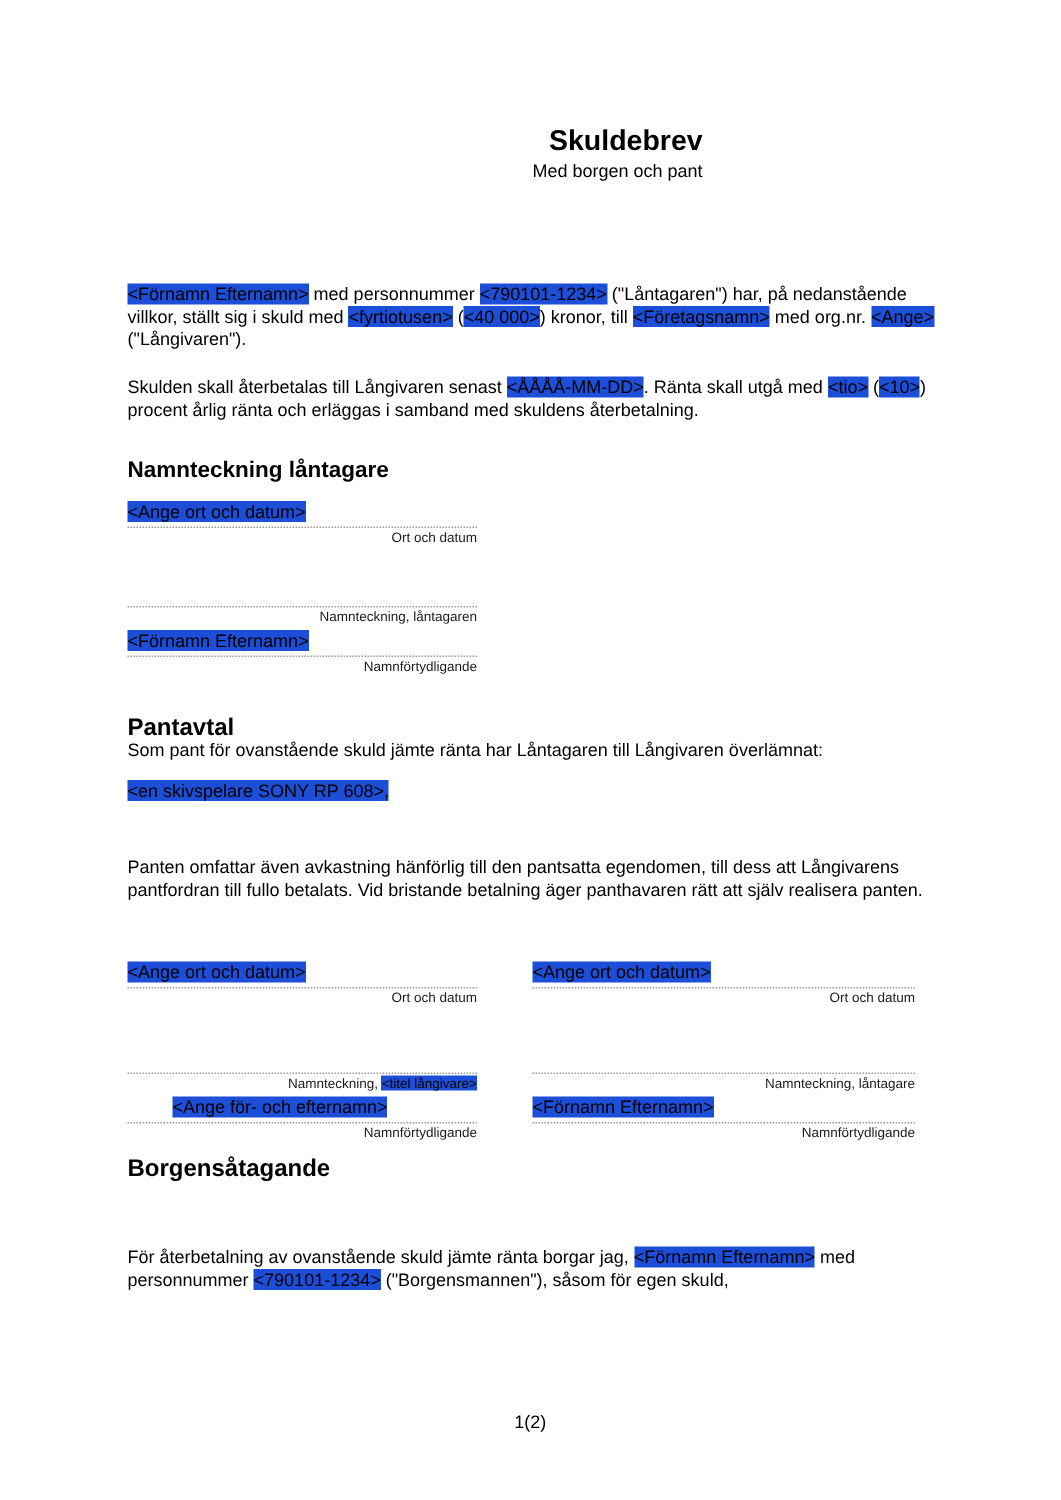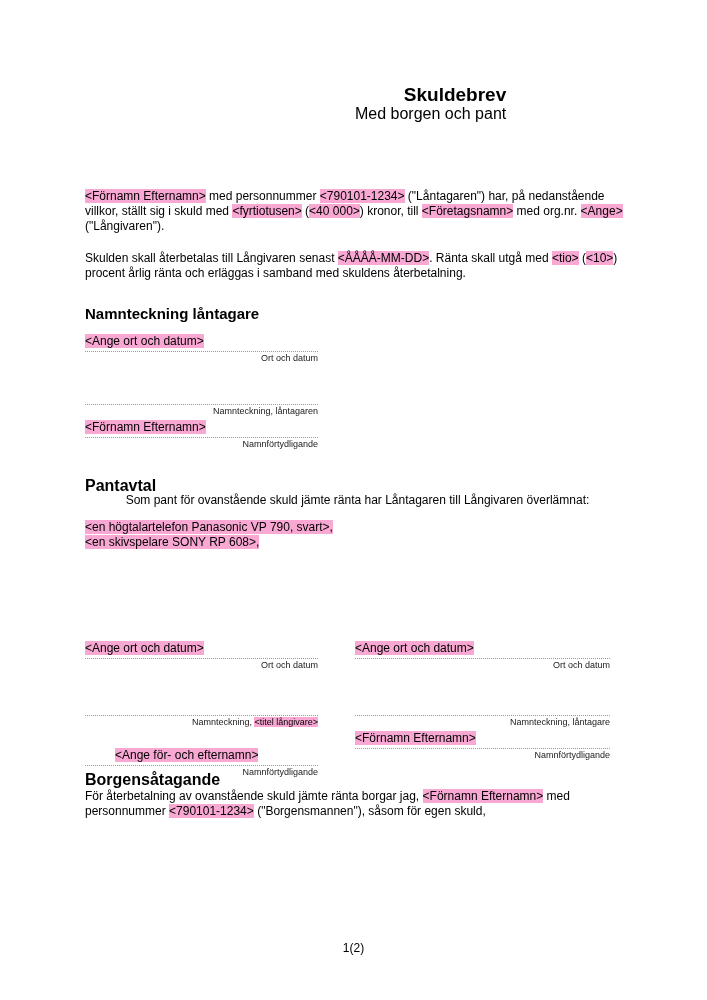--- a/index.html
+++ b/index.html
@@ -9,24 +9,24 @@
     width:707px; height:1000px;
     margin:0 auto;
     background:#ffffff;
     font-family:"Liberation Sans", sans-serif;
     font-size:12px;
     line-height:15px;
     color:#000;
     overflow:hidden;
   }
   .abs { position:absolute; }
-  .hl { background:#f9a8d4; color:#000; }
+  .hl { background:#1d4ed8; color:#000; }
   .body-text { width:545px; }
   .doc-title { font-size:19px; line-height:22px; font-weight:bold; }
-  .doc-subtitle { font-size:16px; line-height:16px; }
+  .doc-subtitle { font-size:12px; line-height:16px; }
   .h2 { font-size:15px; line-height:18px; font-weight:bold; }
   .h3 { font-size:16px; line-height:15px; font-weight:bold; }
   .dotline { border-bottom:1px dotted #999; height:2px; }
   .small-label { font-size:9px; line-height:11px; color:#1a1a1a; margin-top:1px;text-align:right; }
   .sig-value { font-size:12px; line-height:15px; margin-bottom:1px; white-space:nowrap; }
   .pant-list div { line-height:15px; }
   .footer { width:707px; text-align:center; font-size:12px; }
   .col-left { width:233px; }
   .col-right { width:255px; }
 </style>
@@ -54,52 +54,52 @@
 
   <div class="abs col-left" style="left:85px; top:403px;">
     <div class="dotline"></div>
     <div class="small-label">Namnteckning, låntagaren</div>
     <div class="sig-value" style="margin-top:3px;"><span class="hl">&lt;Förnamn Efternamn&gt;</span></div>
     <div class="dotline"></div>
     <div class="small-label">Namnförtydligande</div>
   </div>
 
   <div class="abs h3" style="left:85px; top:478px;">Pantavtal</div>
-  <p class="abs body-text" style="left:85px; top:493px;text-align:center;">Som pant för ovanstående skuld jämte ränta har Låntagaren till Långivaren överlämnat:</p>
+  <p class="abs body-text" style="left:85px; top:493px;">Som pant för ovanstående skuld jämte ränta har Låntagaren till Långivaren överlämnat:</p>
 
   <div class="abs pant-list" style="left:85px; top:520px;">
-    <div><span class="hl">&lt;en högtalartelefon Panasonic VP 790, svart&gt;,</span></div>
     <div><span class="hl">&lt;en skivspelare SONY RP 608&gt;,</span></div>
   </div>
 
+  <p class="abs body-text" style="left:85px; top:571px;">Panten omfattar även avkastning hänförlig till den pantsatta egendomen, till dess att Långivarens pantfordran till fullo betalats. Vid bristande betalning äger panthavaren rätt att själv realisera panten.</p>
 
   <div class="abs col-left" style="left:85px; top:641px;">
     <div class="sig-value"><span class="hl">&lt;Ange ort och datum&gt;</span></div>
     <div class="dotline"></div>
     <div class="small-label">Ort och datum</div>
   </div>
   <div class="abs col-right" style="left:355px; top:641px;">
     <div class="sig-value"><span class="hl">&lt;Ange ort och datum&gt;</span></div>
     <div class="dotline"></div>
     <div class="small-label">Ort och datum</div>
   </div>
 
   <div class="abs col-left" style="left:85px; top:714px;">
     <div class="dotline"></div>
     <div class="small-label"><span>Namnteckning, </span><span class="hl">&lt;titel långivare&gt;</span></div>
-    <div class="sig-value" style="margin-top:20px;padding-left:30px;"><span class="hl">&lt;Ange för- och efternamn&gt;</span></div>
+    <div class="sig-value" style="margin-top:3px;padding-left:30px;"><span class="hl">&lt;Ange för- och efternamn&gt;</span></div>
     <div class="dotline"></div>
     <div class="small-label">Namnförtydligande</div>
   </div>
   <div class="abs col-right" style="left:355px; top:714px;">
     <div class="dotline"></div>
     <div class="small-label">Namnteckning, låntagare</div>
     <div class="sig-value" style="margin-top:3px;"><span class="hl">&lt;Förnamn Efternamn&gt;</span></div>
     <div class="dotline"></div>
     <div class="small-label">Namnförtydligande</div>
   </div>
 
   <div class="abs h3" style="left:85px; top:772px;">Borgensåtagande</div>
-  <p class="abs body-text" style="left:85px; top:789px;"><span>För återbetalning av ovanstående skuld jämte ränta borgar jag, </span><span class="hl">&lt;Förnamn Efternamn&gt;</span><span> med personnummer </span><span class="hl">&lt;790101-1234&gt;</span><span> ("Borgensmannen"), såsom för egen skuld,</span></p>
+  <p class="abs body-text" style="left:85px; top:831px;"><span>För återbetalning av ovanstående skuld jämte ränta borgar jag, </span><span class="hl">&lt;Förnamn Efternamn&gt;</span><span> med personnummer </span><span class="hl">&lt;790101-1234&gt;</span><span> ("Borgensmannen"), såsom för egen skuld,</span></p>
 
   <div class="abs footer" style="left:0; top:941px;">1(2)</div>
 
 </div>
 
 </body></html>

